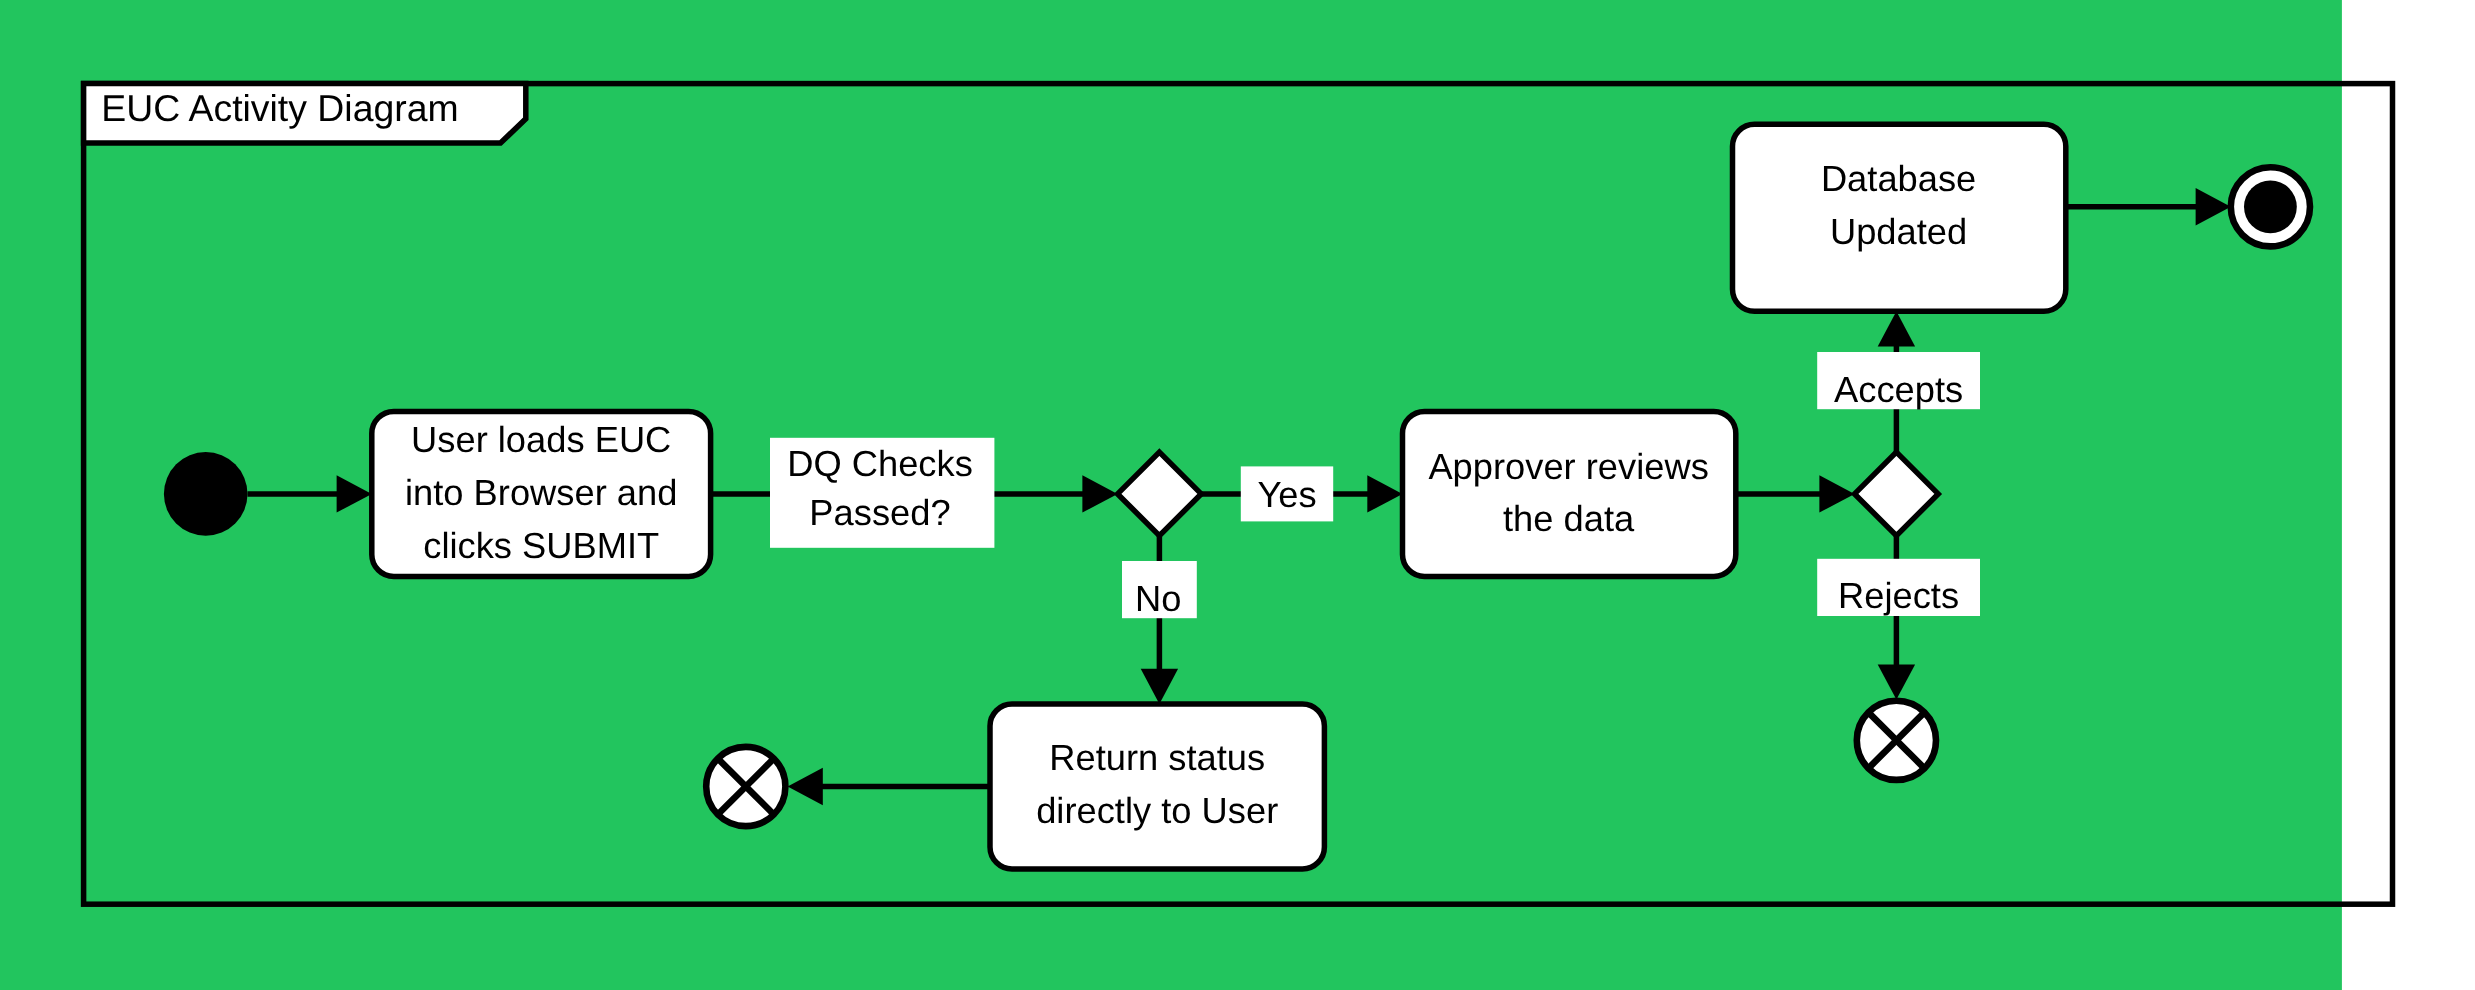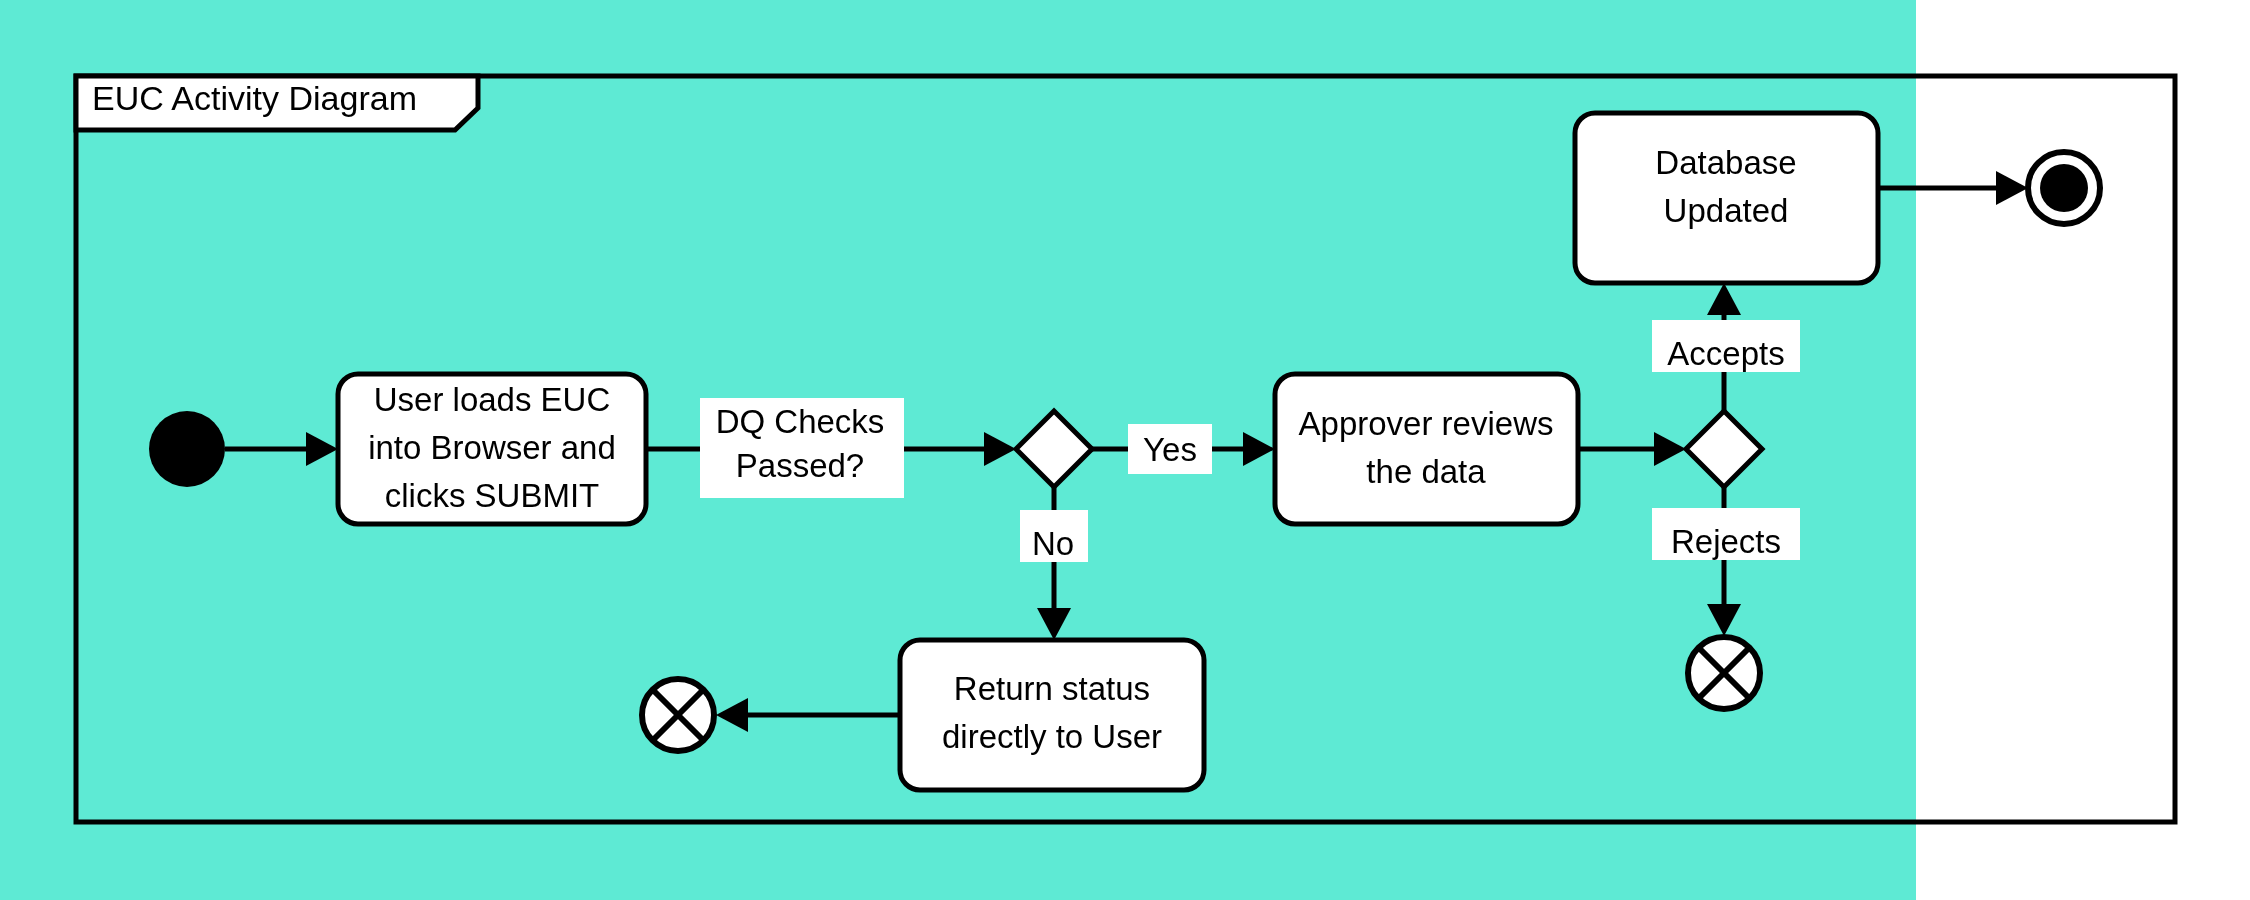--- a/index.html
+++ b/index.html
@@ -9,23 +9,23 @@
     background: #ffffff;
   }
   body {
     width: 2250px;
     height: 900px;
     font-family: "Liberation Sans", sans-serif;
     overflow: hidden;
   }
   #diagram-root {
     position: relative;
-    width: 1916px;
+    width: 2129px;
     height: 900px;
-    background: #5eead4;
+    background: #22c55e;
   }
   svg#activity-svg {
     display: block;
     width: 2250px;
     height: 900px;
   }
   .frame-outline {
     fill: none;
     stroke: #000000;
     stroke-width: 5;

